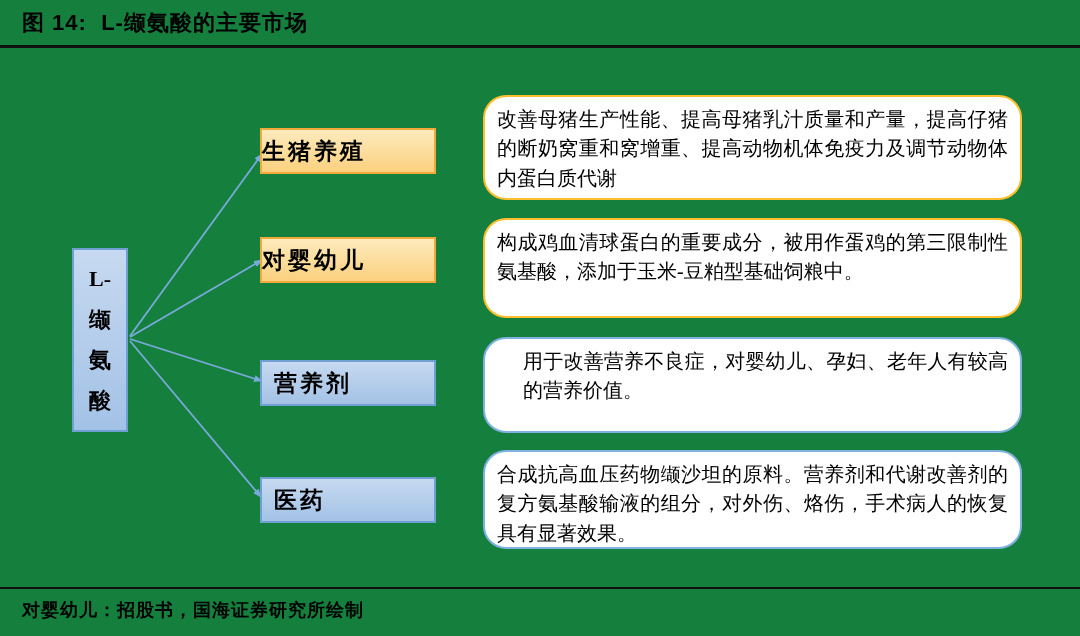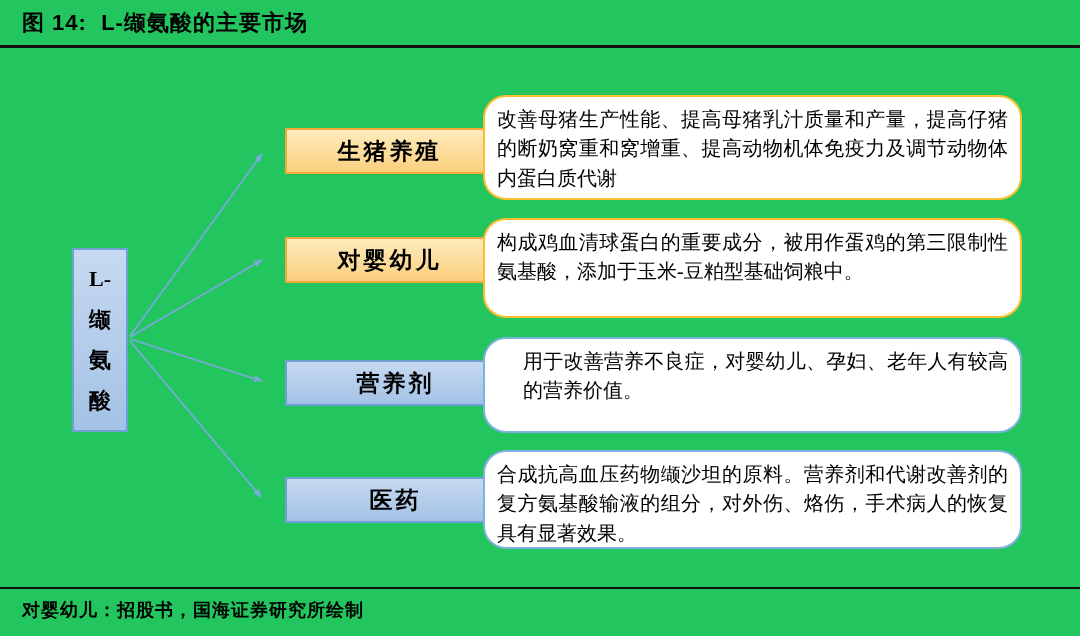--- a/index.html
+++ b/index.html
@@ -1,19 +1,19 @@
 <!DOCTYPE html>
 <html style="--text: #000000; --rule: #111111; --arrow: #7AA9DC; --accent_blue_border: #6FA0D4; --accent_blue_fill_top: #C6D9F0; --accent_blue_fill_bottom: #A3C2E6; --accent_orange_border: #F2A93B; --accent_orange_fill_top: #FDEBBD; --accent_orange_fill_bottom: #FBD07E; --desc_orange_border: #FFBE2D; --desc_blue_border: #7FB2E1;"><head>
 <meta charset="utf-8">
 <style>
   html,body{margin:0;padding:0;background:#ffffff;}
   .page{
     position:relative;
     width:1080px;height:636px;
-    background:#22c55e;
+    background:#15803d;
     overflow:hidden;
     font-family:"Liberation Serif", serif;
     color:var(--text,#000);
   }
   
   .figure-title{
     position:absolute;left:22px;top:8px;
     font-family:"Liberation Sans", sans-serif;
     font-size:22px;font-weight:700;letter-spacing:1px;
     white-space:pre;
@@ -26,23 +26,23 @@
   .root-node{
     position:absolute;left:72px;top:248px;width:56px;height:184px;
     box-sizing:border-box;
     border:2px solid var(--accent_blue_border,#6FA0D4);
     background:linear-gradient(180deg,var(--accent_blue_fill_top,#C6D9F0),var(--accent_blue_fill_bottom,#A3C2E6));
     display:flex;flex-direction:column;align-items:center;justify-content:space-evenly;
     font-size:22px;font-weight:700;line-height:1;
   }
   
   .node{
-    position:absolute;left:285px;width:209px;height:46px;
+    position:absolute;left:260px;width:176px;height:46px;
     box-sizing:border-box;
-    display:flex;align-items:center;justify-content:center;
+    display:flex;align-items:center;
     font-size:23px;font-weight:700;letter-spacing:3px;
   }
   .node.orange{
     border:2px solid var(--accent_orange_border,#F2A93B);
     background:linear-gradient(180deg,var(--accent_orange_fill_top,#FDEBBD),var(--accent_orange_fill_bottom,#FBD07E));
   }
   .node.blue{
     border:2px solid var(--accent_blue_border,#6FA0D4);
     background:linear-gradient(180deg,var(--accent_blue_fill_top,#C6D9F0),var(--accent_blue_fill_bottom,#A3C2E6));
     padding-left:12px;

